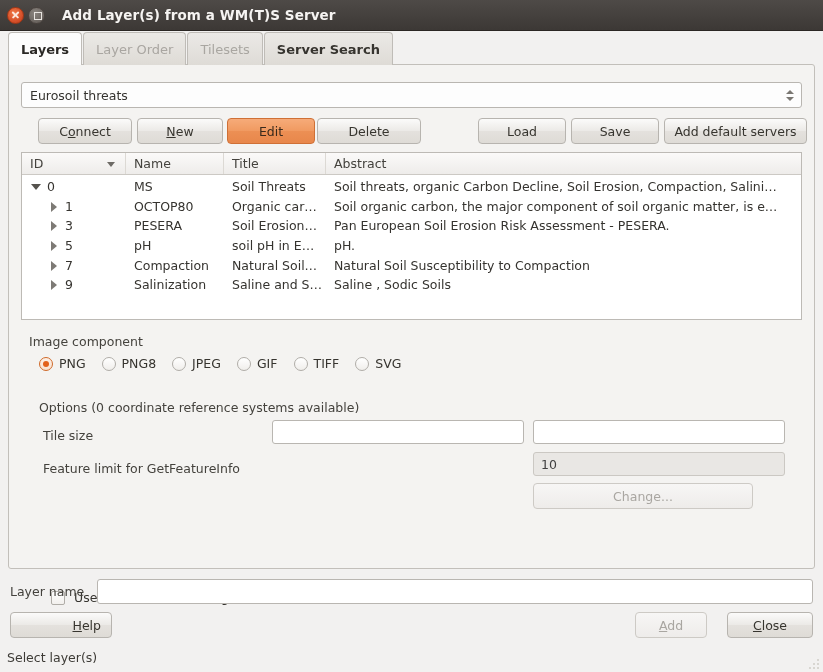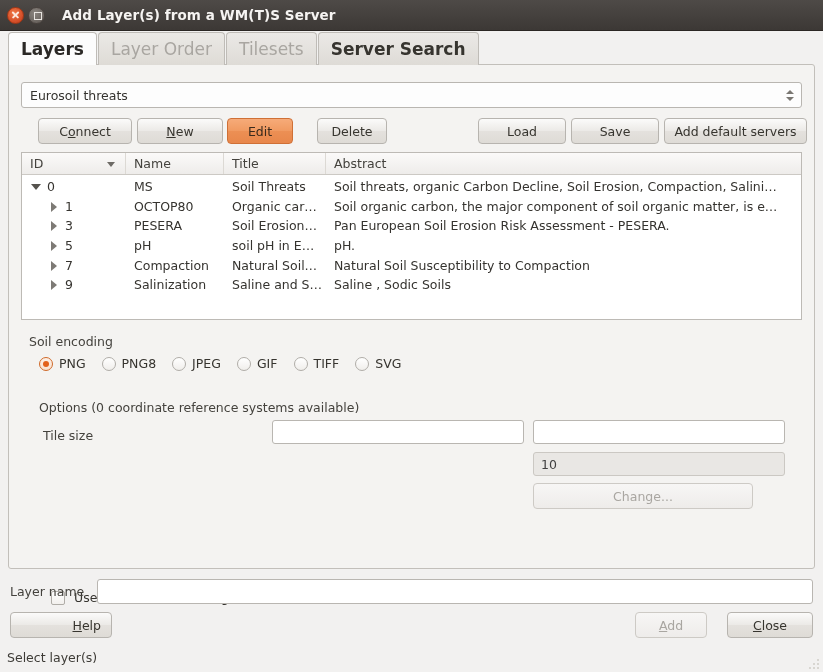--- a/index.html
+++ b/index.html
@@ -47,21 +47,21 @@
 
   
   .tabstrip {
     position: absolute; left: 8px; top: 38px;
     display: flex; align-items: flex-end; height: 27px;
     z-index: 3;
   }
   .tab {
     height: 26px; padding: 16px 12px;
     display: flex; align-items: center;
-    font-size: 17px;
+    font-size: 13px;
     border: 1px solid #bfbcb7;
     border-bottom: none;
     border-radius: 4px 4px 0 0;
     background: linear-gradient(to bottom, #ebe9e6 0%, #dedbd6 100%);
     color: #575450;
     margin-right: 1px;
   }
   .tab.active {
     background: #fcfcfc; color: #2b2926;
     font-weight: bold;
@@ -111,22 +111,22 @@
     border-color: #cf7036; color: #3a2a1c;
   }
   .btn.disabled { color: #a9a6a1; border-color: #cdcac5;
     background: linear-gradient(to bottom, #f7f6f5 0%, #eeecea 100%); }
   .btn u { text-decoration: underline; }
 
   .row-btns { position: absolute; top: 53px; left: 12px; width: 807px; height: 26px; }
   .row-btns .btn { position: absolute; top: 0; }
   #btn-connect { left: 17px; width: 94px; }
   #btn-new     { left: 116px; width: 86px; }
-  #btn-edit    { left: 206px; width: 66px; }
-  #btn-delete  { left: 296px; width: 70px; }
+  #btn-edit    { left: 206px; width: 88px; }
+  #btn-delete  { left: 296px; width: 104px; }
   #btn-load    { left: 457px; width: 88px; }
   #btn-save    { left: 550px; width: 88px; }
   #btn-adddef  { left: 643px; width: 143px; }
 
   
   .tree {
     position: absolute; left: 12px; top: 87px;
     width: 781px; height: 168px;
     background: #ffffff;
     border: 1px solid #bdbab5;
@@ -376,21 +376,21 @@
             <span>9</span>
           </div>
           <div class="cell name">Salinization</div>
           <div class="cell title">Saline and S…</div>
           <div class="cell abs">Saline , Sodic Soils</div>
         </div>
 
       </div>
     </div>
 
-    <div class="section-label" id="encoding-label">Soil encoding</div>
+    <div class="section-label" id="encoding-label">Image component</div>
     <div class="radio-row">
       <label class="radio-item">
         <span class="radio on"></span>
         <span>PNG</span>
       </label>
       <label class="radio-item">
         <span class="radio"></span>
         <span>PNG8</span>
       </label>
       <label class="radio-item">
@@ -406,20 +406,21 @@
         <span>TIFF</span>
       </label>
       <label class="radio-item">
         <span class="radio"></span>
         <span>SVG</span>
       </label>
     </div>
 
     <div class="section-label" id="options-label">Options (0 coordinate reference systems available)</div>
     <div class="opt-label" id="tilesize-label">Tile size</div>
+    <div class="opt-label" id="featurelimit-label">Feature limit for GetFeatureInfo</div>
 
     <div class="tinput" id="tile-w"></div>
     <div class="tinput" id="tile-h"></div>
     <div class="tinput disabled" id="feature-limit">10</div>
     <div class="btn disabled" id="btn-change">
       <span>Change...</span>
     </div>
 
     <label class="checkrow">
       <span class="checkbox"></span>

